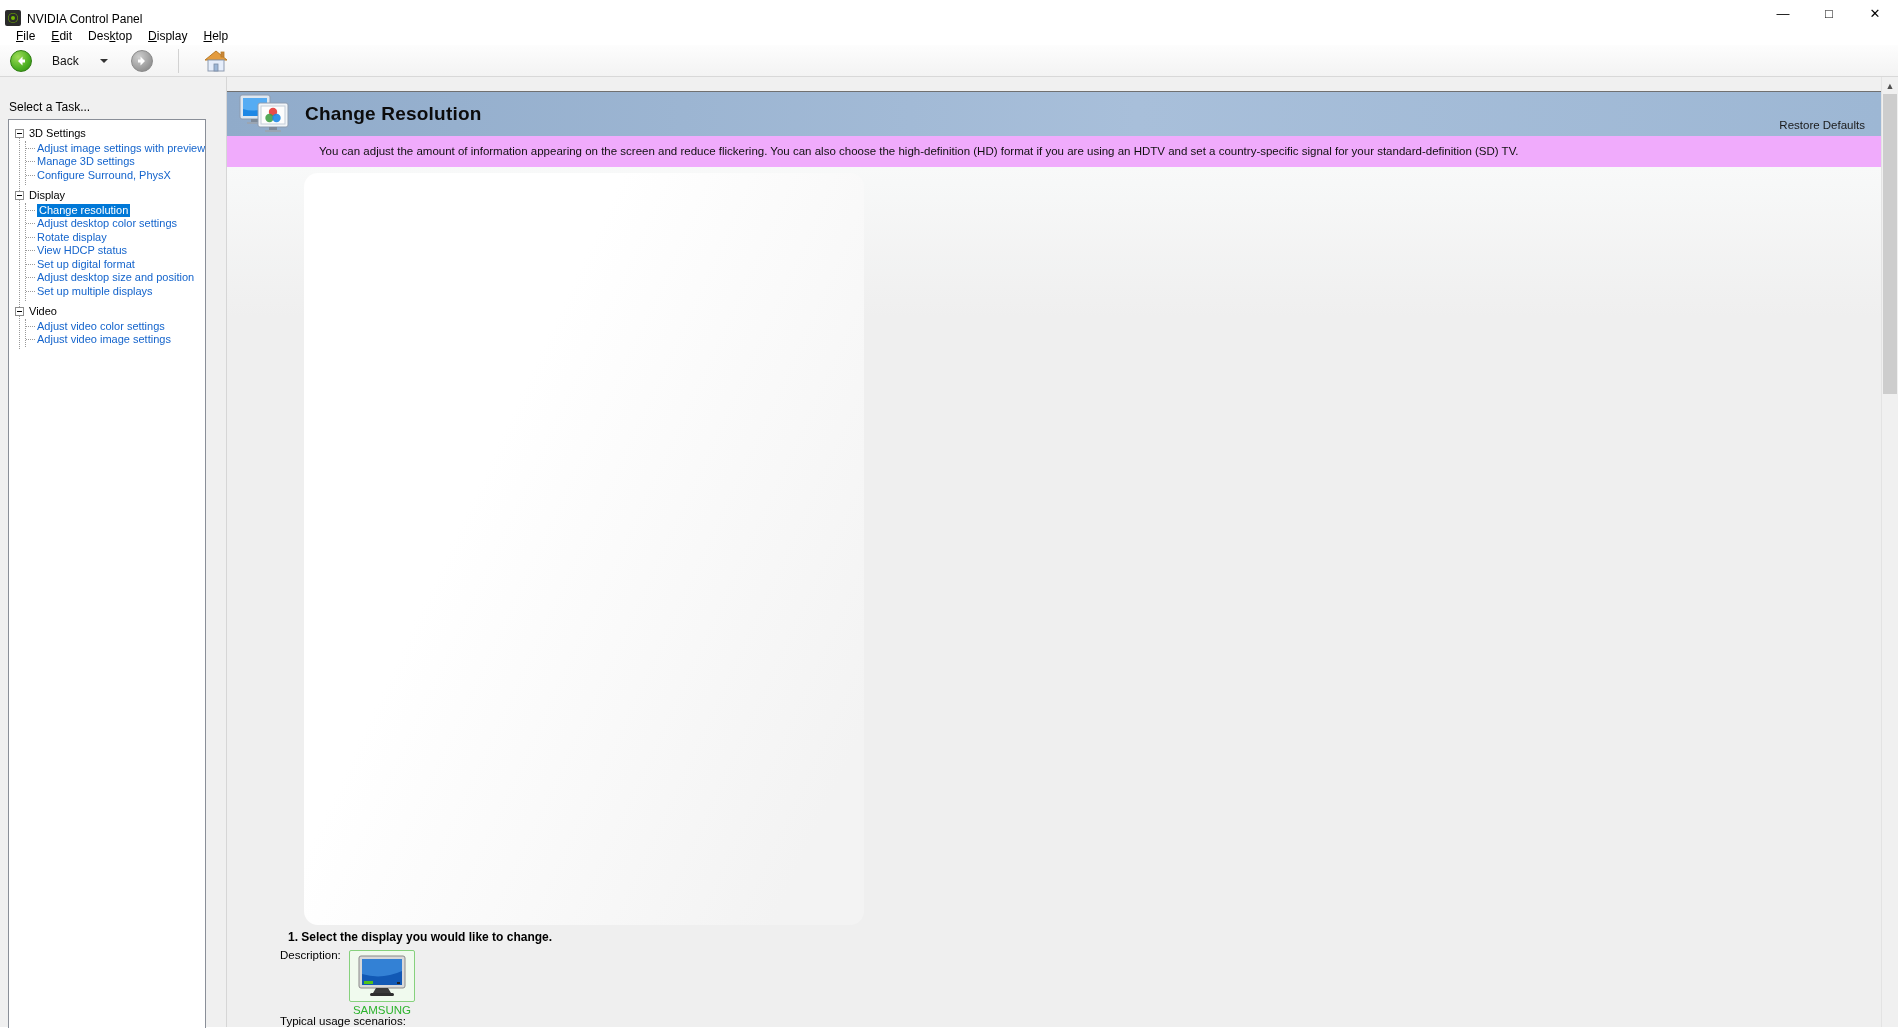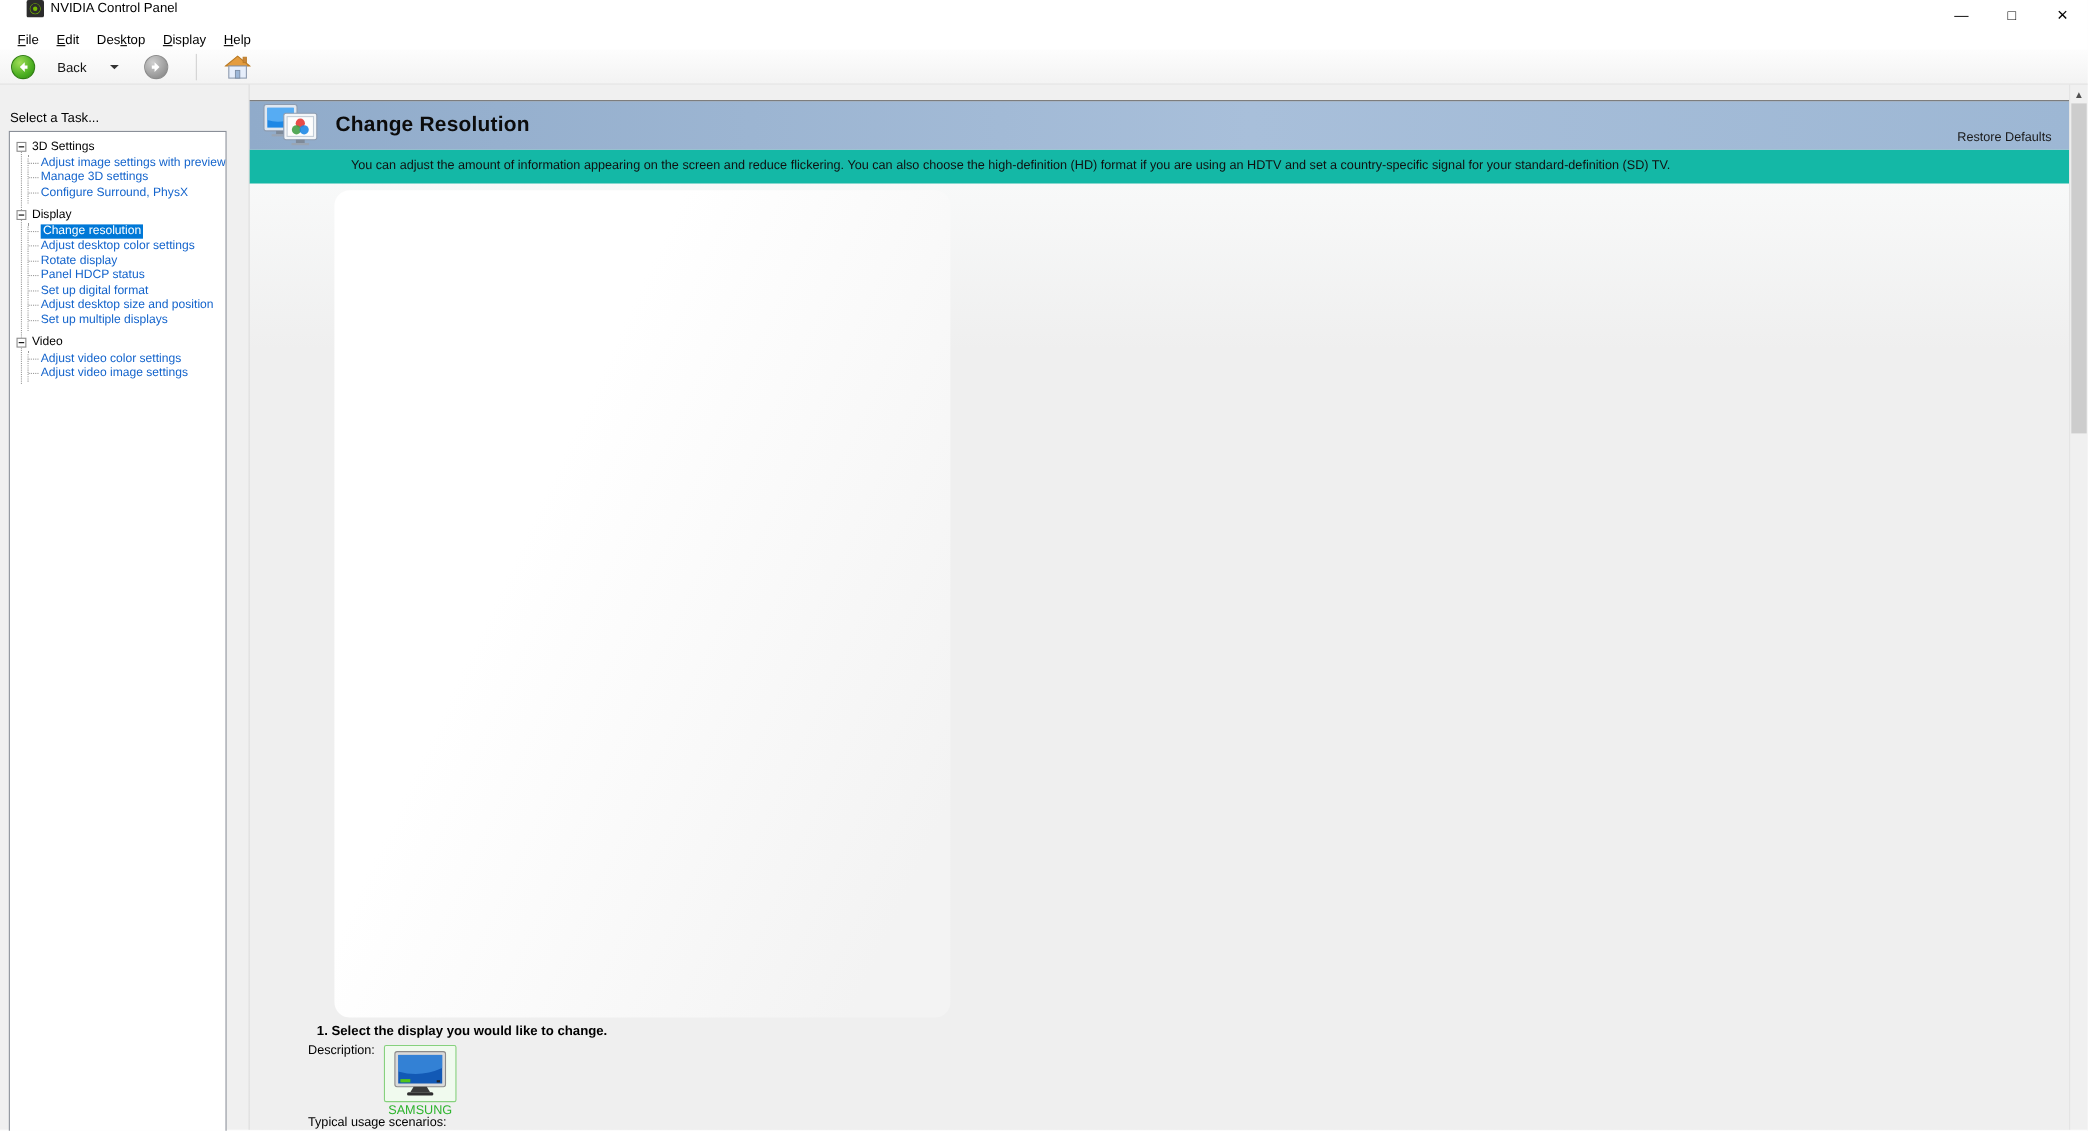--- a/index.html
+++ b/index.html
@@ -1,21 +1,21 @@
 <!DOCTYPE html>
 <html><head>
 <meta charset="utf-8">
 <style>
   * { margin:0; padding:0; box-sizing:border-box; }
   html,body { width:1898px; height:1028px; overflow:hidden; }
   body { font-family:"Liberation Sans", sans-serif; font-size:12px; color:#111; background:#fff; }
   .mn { text-decoration:underline; }
 
   
-  .titlebar { height:26px; background:#fff; display:flex; align-items:flex-start; padding-left:24px; }
+  .titlebar { height:26px; background:#fff; display:flex; align-items:flex-end; padding-left:5px; }
   .app-icon { width:16px; height:16px; margin-right:6px; }
   .title-text { font-size:12px; color:#000; }
   .win-controls { margin-left:auto; display:flex; height:100%; }
   .win-btn { width:46px; height:100%; display:flex; align-items:center; justify-content:center; font-size:13px; color:#000; }
   .menubar { height:19px; background:#fff; display:flex; align-items:center; padding-left:8px; }
   .menu-item { padding:0 8px; color:#000;text-align:right; }
   .toolbar { height:32px; background:linear-gradient(#fdfdfd,#f3f3f3); border-bottom:1px solid #d8d8d8; display:flex; align-items:center; padding-left:10px;gap:13px; }
   .circle-btn { width:22px; height:22px; border-radius:50%; display:flex; align-items:center; justify-content:center; }
   .back-circle { background:radial-gradient(circle at 35% 30%, #9fdd57, #4caf22 60%, #2c8a0e); border:1px solid #2f7d12; }
   .fwd-circle { background:radial-gradient(circle at 35% 30%, #cfcfcf, #9a9a9a 65%, #7f7f7f); border:1px solid #8a8a8a; margin-left:6px; }
@@ -40,21 +40,21 @@
   .t-stub { width:9px; border-top:1px dotted #9a9a9a; margin-right:2px; flex:none; }
   .t-link { color:#1464cc; cursor:pointer; white-space:nowrap; }
   .t-link.sel { background:#0078d7; color:#fff; padding:0 2px; }
   .t-kids-end { height:3px; }
 
   .main { flex:1; position:relative; border-left:1px solid #d6d6d6; display:flex; flex-direction:column; background:#efefef; min-width:0; }
   .main-gap { height:14px; background:#f0f0f0; flex:none; }
   .banner { height:45px; flex:none; border-top:1px solid #707070; background:linear-gradient(to right,#90abca,#a8bfda 55%,#9db7d4); display:flex; align-items:center; padding-left:12px; position:relative; }
   .banner-title { font-size:19px; font-weight:bold; color:#0c0c0c; margin-left:14px; letter-spacing:0.2px; }
   .restore-defaults { position:absolute; right:16px; bottom:5px; font-size:11.5px; color:#1a1a1a; cursor:pointer; }
-  .intro { flex:none; background:#14b8a6; padding:9px 60px 10px 92px; font-size:11.5px; color:#101010; }
+  .intro { flex:none; background:#f0abfc; padding:9px 60px 10px 92px; font-size:11.5px; color:#101010; }
   .content { flex:1; position:relative; background:linear-gradient(#f8f9f9,#efefef 150px); padding:0 0 0 61px; }
   .soft-panel { position:absolute; left:16px; top:6px; width:560px; height:752px; border-radius:14px; background:linear-gradient(115deg,#ffffff 35%,#f3f3f3 90%); z-index:0; }
   .content > * { position:relative; z-index:1; }
 
   .sec-title { font-weight:bold; font-size:12px; color:#000; }
   .s1-title { margin-top:11px; }
   .display-tile-wrap { margin:6px 0 0 61px; width:66px; text-align:center; }
   .display-tile { width:66px; height:52px; border:1px solid #86d17d; background:#f0faee; border-radius:2px; display:flex; align-items:center; justify-content:center; cursor:pointer; }
   .display-name { color:#2db42d; font-size:11.5px; margin-top:2px; }
 
@@ -152,21 +152,21 @@
           <div class="t-kid">
               <span class="t-stub"></span>
               <span class="t-link">Adjust desktop color settings</span>
             </div>
           <div class="t-kid">
               <span class="t-stub"></span>
               <span class="t-link">Rotate display</span>
             </div>
           <div class="t-kid">
               <span class="t-stub"></span>
-              <span class="t-link">Panel HDCP status</span>
+              <span class="t-link">View HDCP status</span>
             </div>
           <div class="t-kid">
               <span class="t-stub"></span>
               <span class="t-link">Set up digital format</span>
             </div>
           <div class="t-kid">
               <span class="t-stub"></span>
               <span class="t-link">Adjust desktop size and position</span>
             </div>
           <div class="t-kid">

